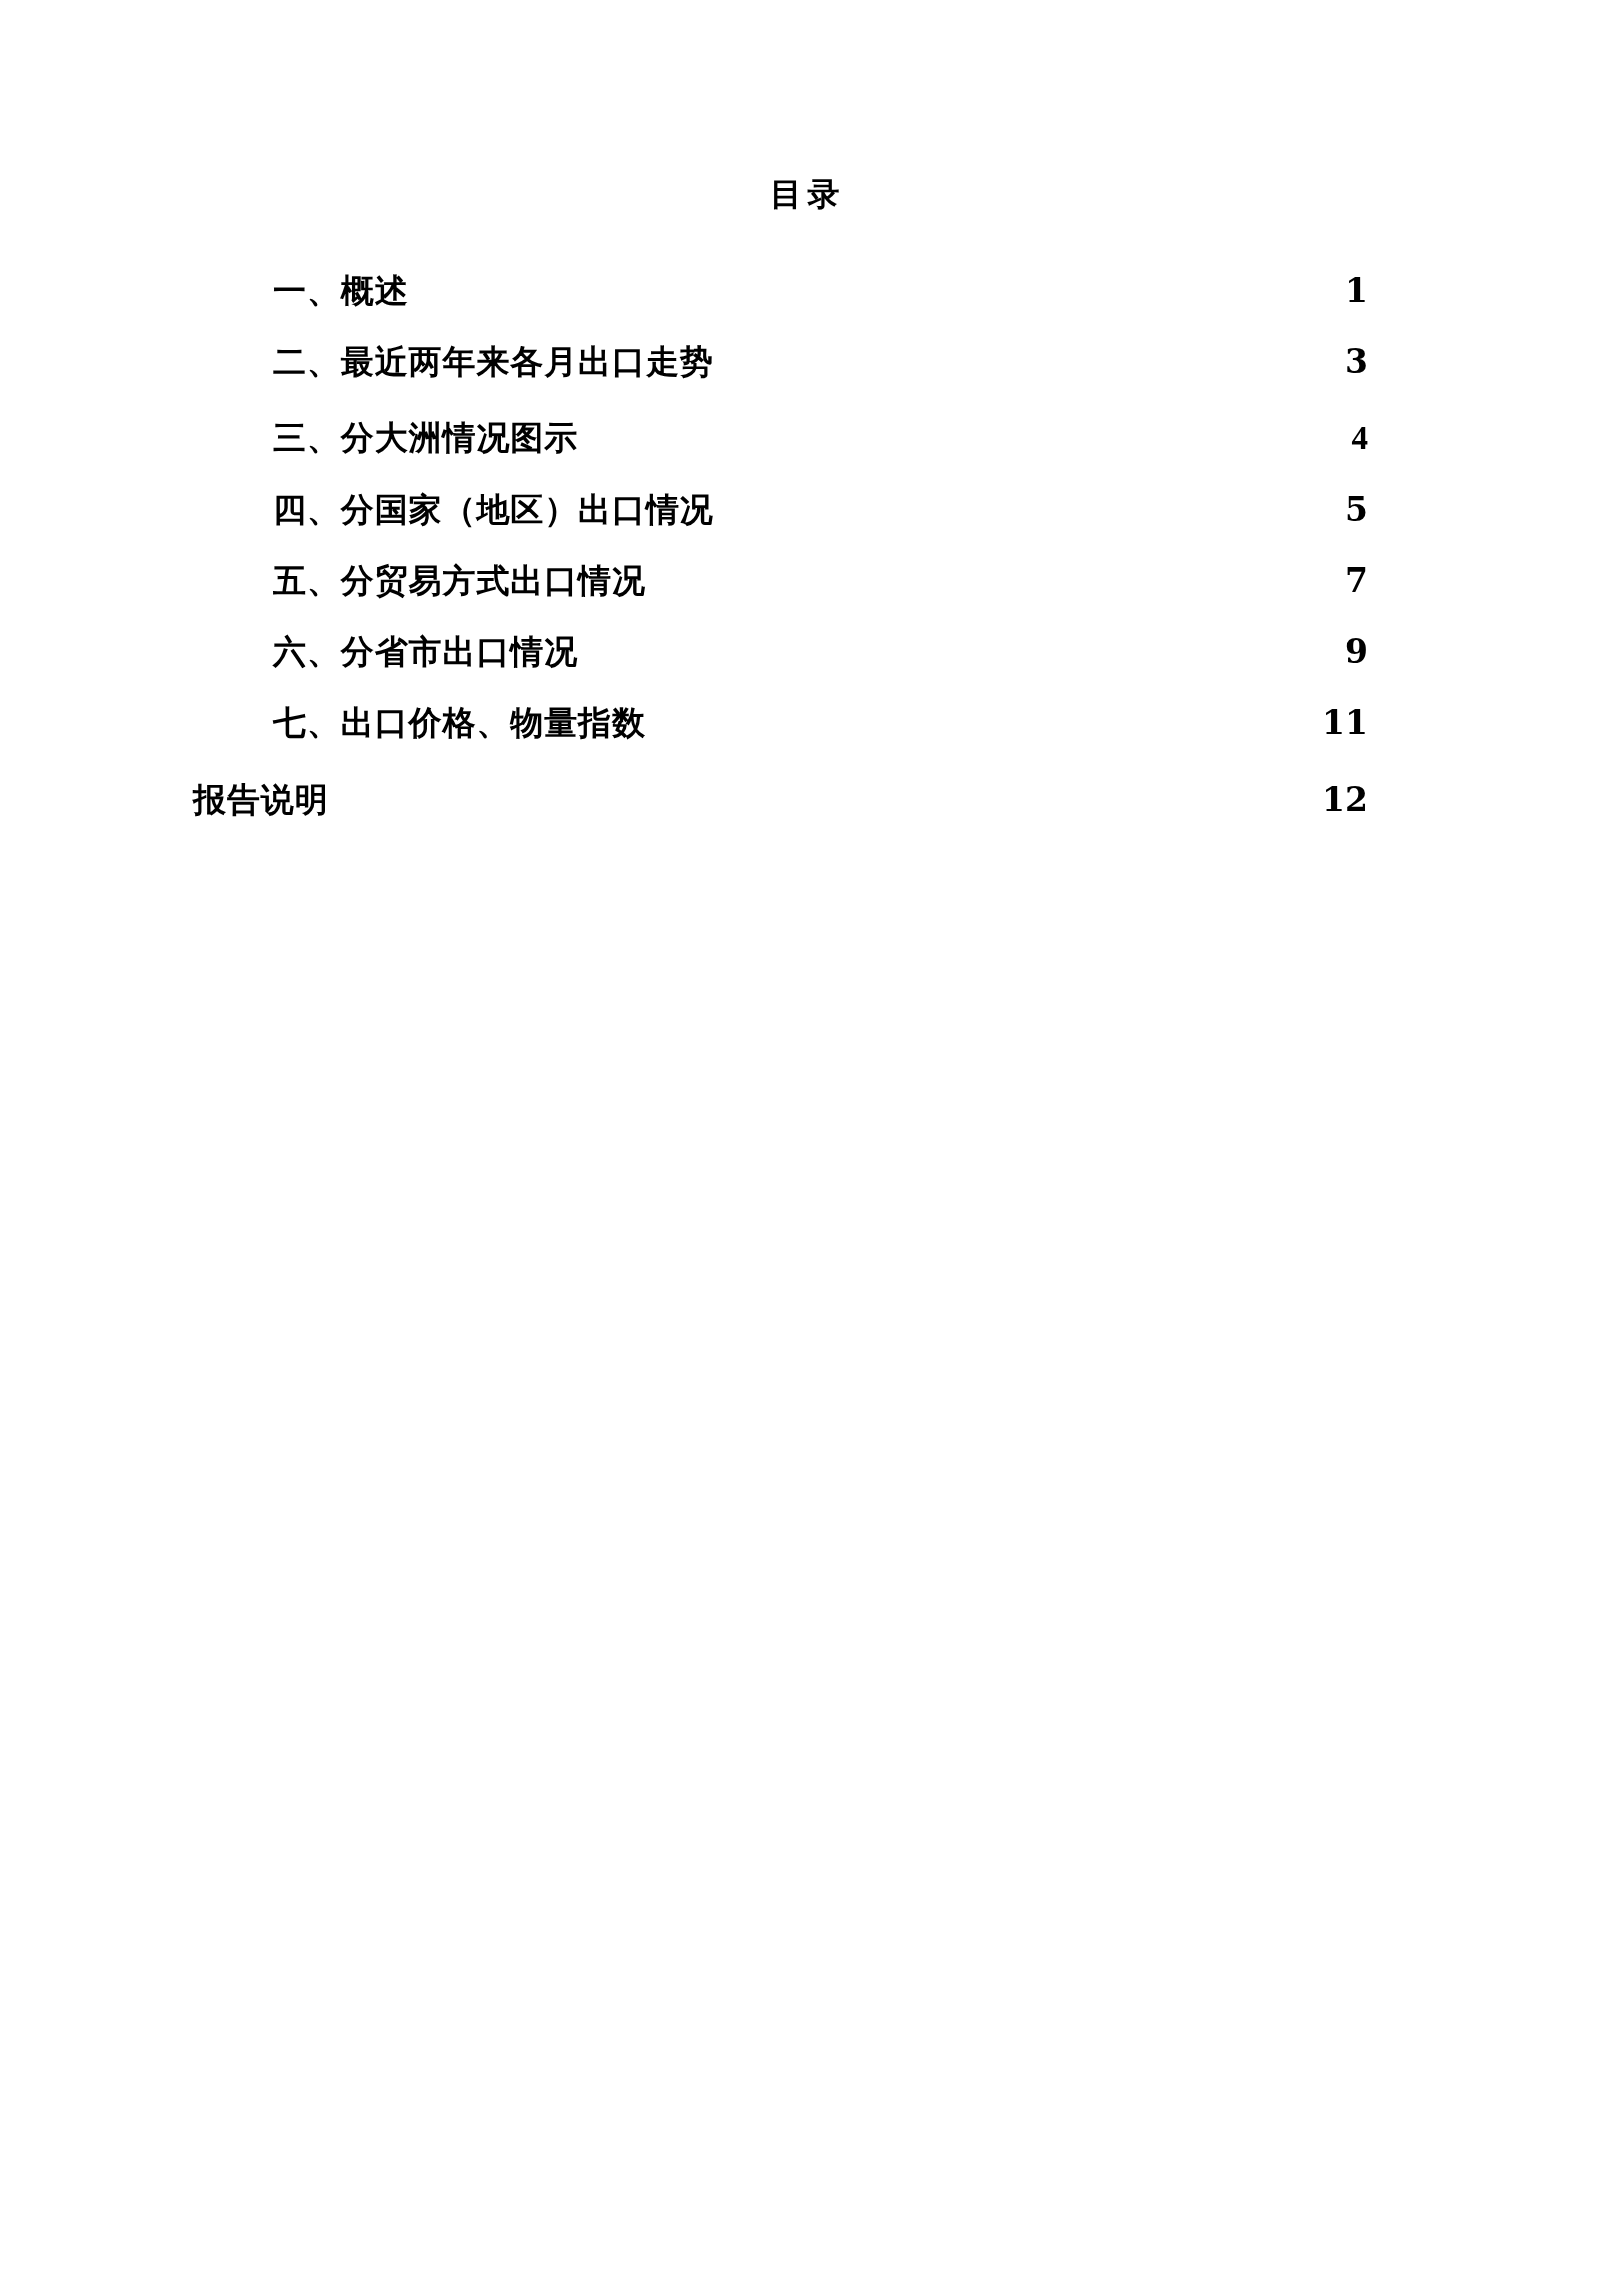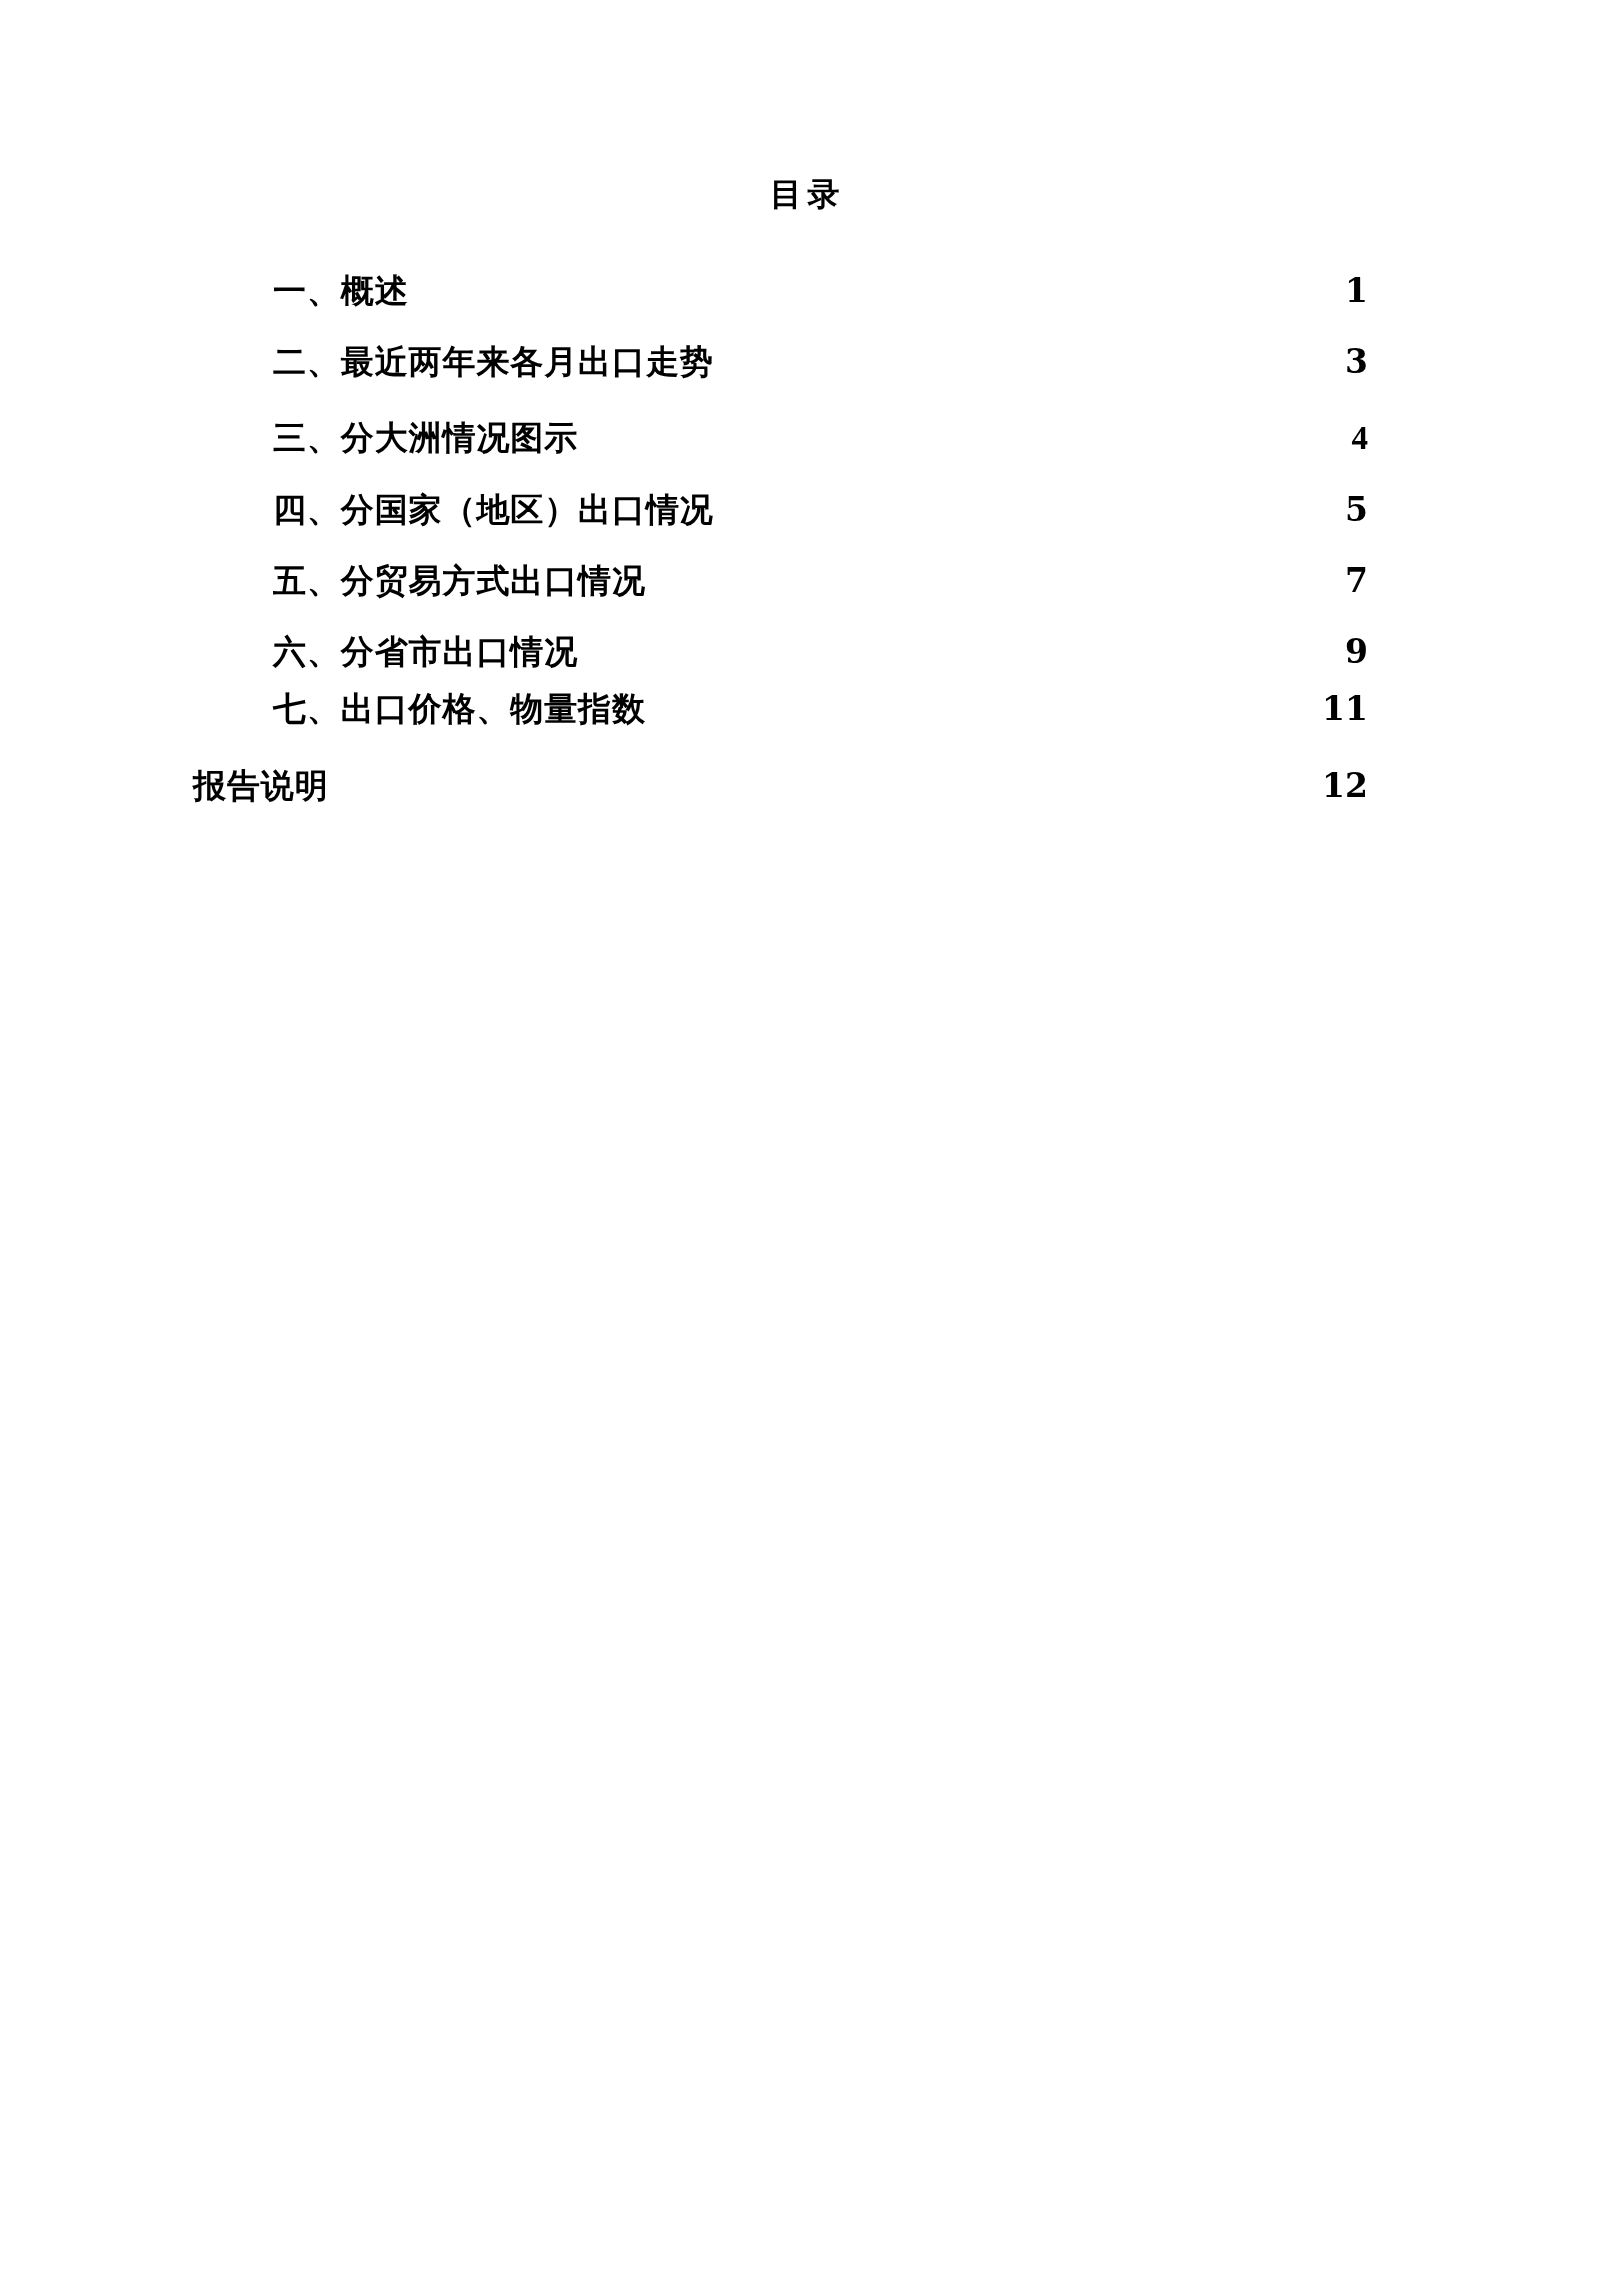--- a/index.html
+++ b/index.html
@@ -103,21 +103,21 @@
     <li class="toc-entry level-1" style="margin-top:38px;align-items:center;">
       <span class="entry-label">五、分贸易方式出口情况</span>
       <span class="entry-page">7</span>
     </li>
 
     <li class="toc-entry level-1" style="margin-top:38px;">
       <span class="entry-label">六、分省市出口情况</span>
       <span class="entry-page">9</span>
     </li>
 
-    <li class="toc-entry level-1" style="margin-top:24px;">
+    <li class="toc-entry level-1" style="margin-top:38px;">
       <span class="entry-label">七、出口价格、物量指数</span>
       <span class="entry-page">11</span>
     </li>
 
     <li class="toc-entry level-0" style="margin-top:44px;">
       <span class="entry-label">报告说明</span>
       <span class="entry-page">12</span>
     </li>
 
   </ul>

